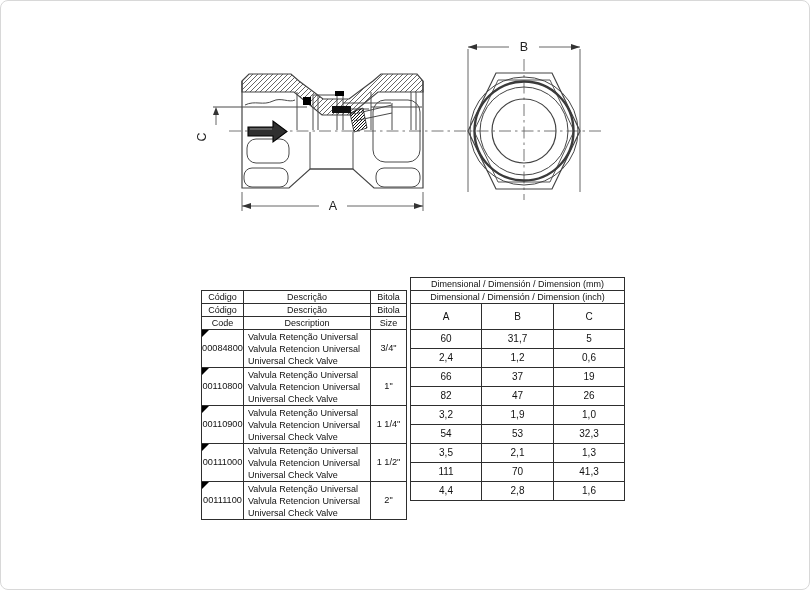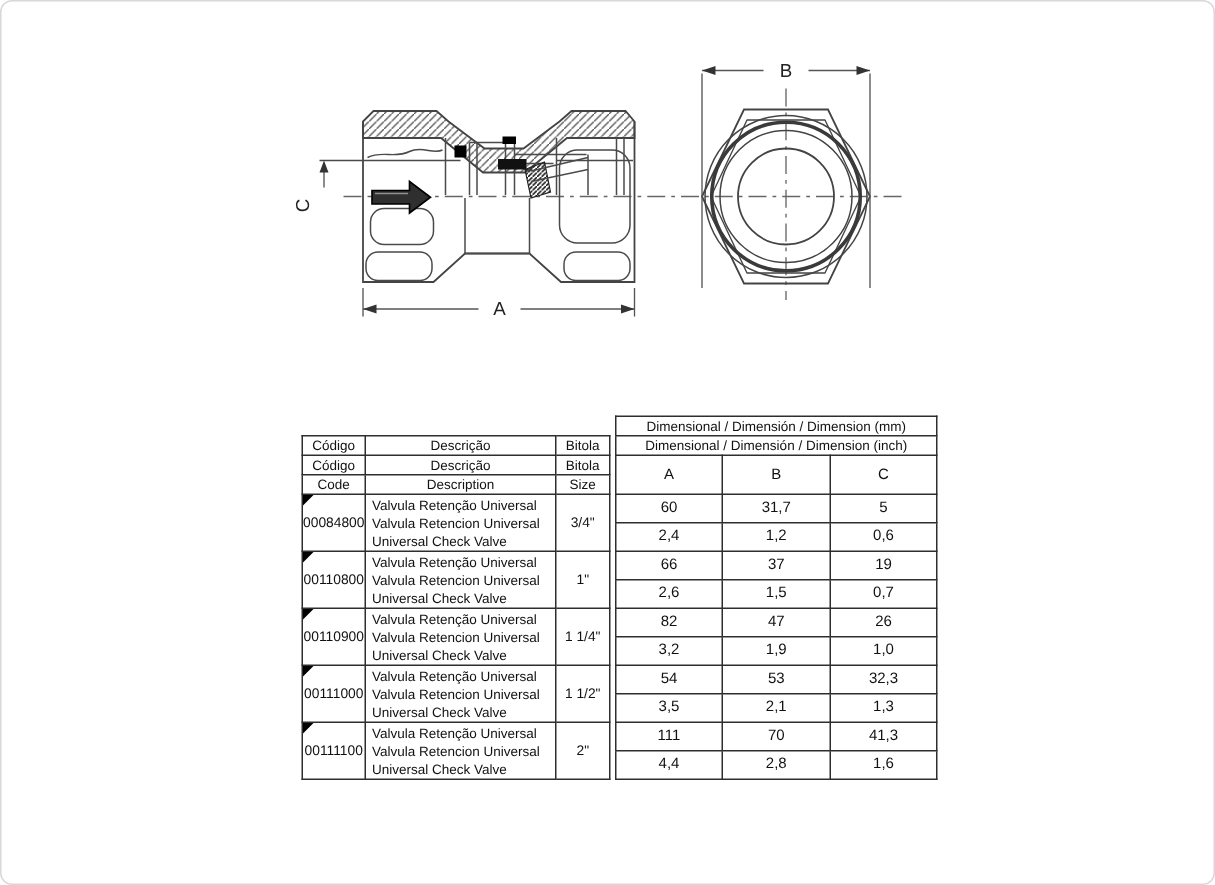--- a/index.html
+++ b/index.html
@@ -222,25 +222,20 @@
           <td>2,4</td>
           <td>1,2</td>
           <td>0,6</td>
         </tr>
         <tr class="val-row">
           <td>66</td>
           <td>37</td>
           <td>19</td>
         </tr>
         <tr class="val-row">
-          <td>2,6</td>
-          <td>1,5</td>
-          <td>0,7</td>
-        </tr>
-        <tr class="val-row">
           <td>82</td>
           <td>47</td>
           <td>26</td>
         </tr>
         <tr class="val-row">
           <td>3,2</td>
           <td>1,9</td>
           <td>1,0</td>
         </tr>
         <tr class="val-row">

